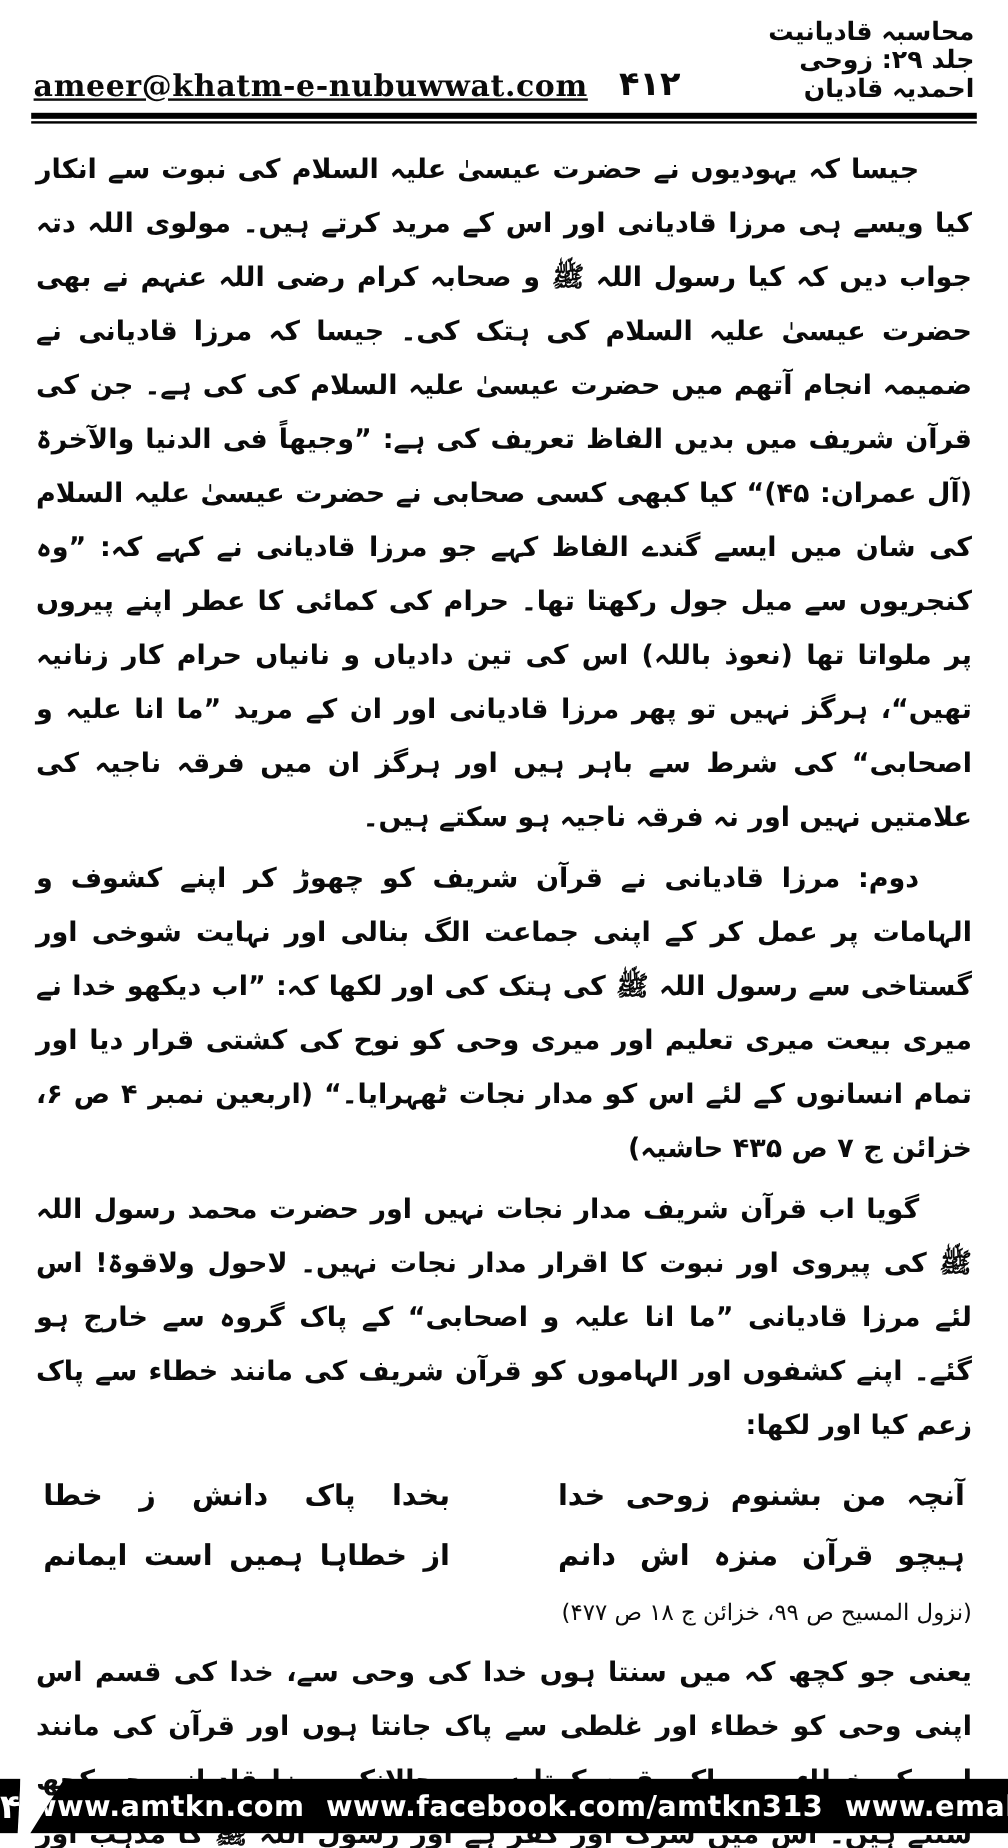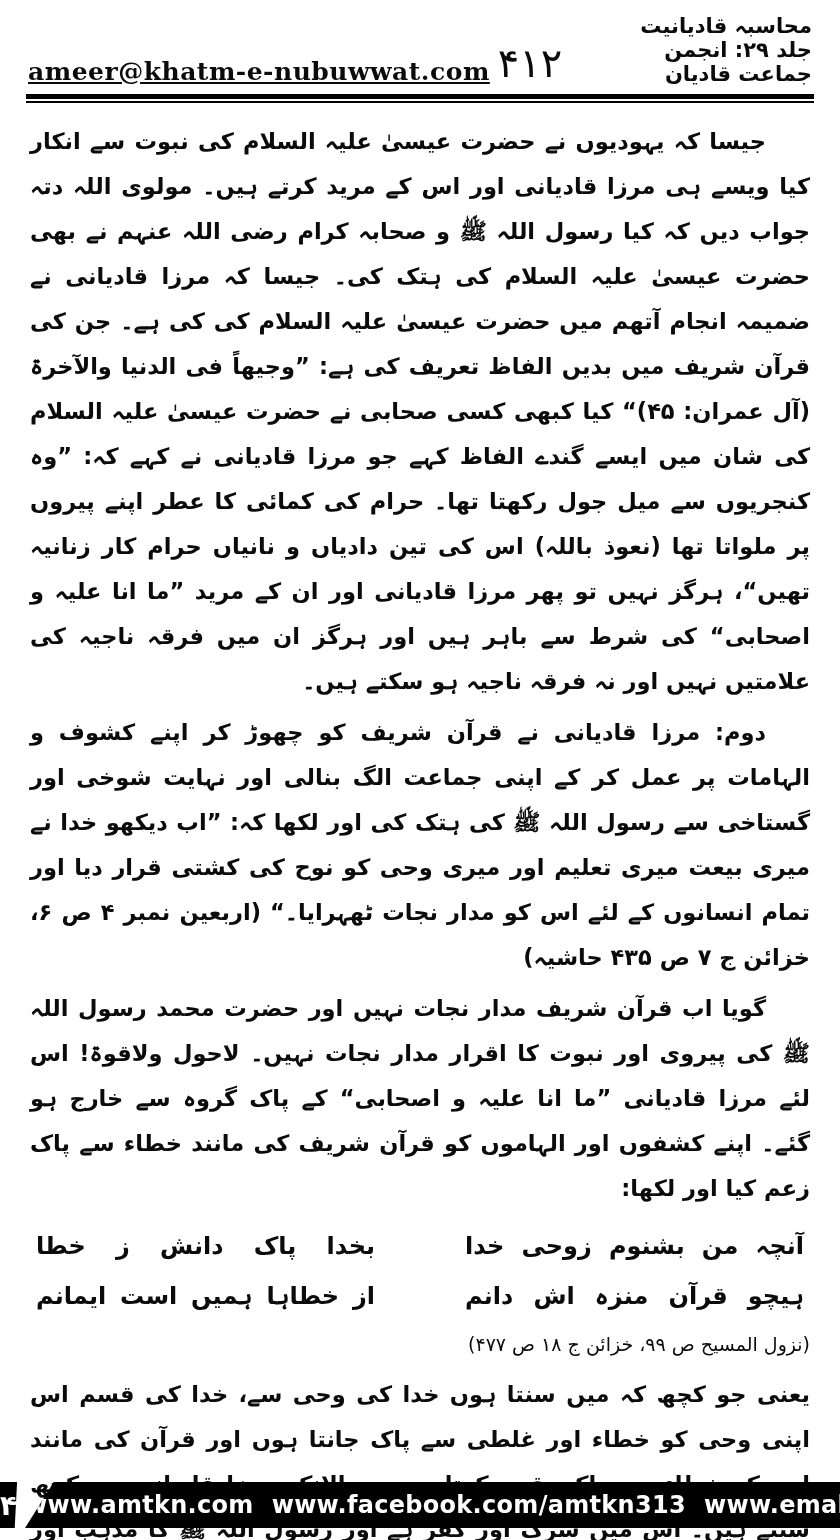--- a/index.html
+++ b/index.html
@@ -26,24 +26,24 @@
     padding: 6px 2px 8px 2px;
   }
   .header .email {
     font-weight: bold;
     font-size: 25px;
     letter-spacing: 0.5px;
     font-family: "DejaVu Serif", serif;
     text-decoration: underline;
   }
   .header .pageno {
-    font-weight: normal;
-    font-size: 40px;
+    font-weight: bold;
+    font-size: 28px;
     direction: rtl;
-    margin-left: 8px;
+    margin-left: 26px;
     margin-right: 40px;
   }
   .header .title {
     direction: rtl;
     font-weight: bold;
     font-size: 21px;
     text-align: right;
     flex: 1;
   }
   .double-rule {
@@ -123,21 +123,21 @@
   }
 </style>
 </head>
 <body>
 
 <div class="page">
 
   <div class="header">
     <span class="email">ameer@khatm-e-nubuwwat.com</span>
     <span class="pageno">۴۱۲</span>
-    <span class="title">محاسبہ قادیانیت جلد ۲۹: انجمن جماعت قادیان</span>
+    <span class="title">محاسبہ قادیانیت جلد ۲۹: زوحی احمدیہ قادیان</span>
   </div>
   <div class="double-rule"></div>
 
   <div class="content">
     <p class="para">جیسا کہ یہودیوں نے حضرت عیسیٰ علیہ السلام کی نبوت سے انکار کیا ویسے ہی مرزا قادیانی اور اس کے مرید کرتے ہیں۔ مولوی اللہ دتہ جواب دیں کہ کیا رسول اللہ ﷺ و صحابہ کرام رضی اللہ عنہم نے بھی حضرت عیسیٰ علیہ السلام کی ہتک کی۔ جیسا کہ مرزا قادیانی نے ضمیمہ انجام آتھم میں حضرت عیسیٰ علیہ السلام کی کی ہے۔ جن کی قرآن شریف میں بدیں الفاظ تعریف کی ہے: ”وجیھاً فی الدنیا والآخرۃ (آل عمران: ۴۵)“ کیا کبھی کسی صحابی نے حضرت عیسیٰ علیہ السلام کی شان میں ایسے گندے الفاظ کہے جو مرزا قادیانی نے کہے کہ: ”وہ کنجریوں سے میل جول رکھتا تھا۔ حرام کی کمائی کا عطر اپنے پیروں پر ملواتا تھا (نعوذ باللہ) اس کی تین دادیاں و نانیاں حرام کار زنانیہ تھیں“، ہرگز نہیں تو پھر مرزا قادیانی اور ان کے مرید ”ما انا علیہ و اصحابی“ کی شرط سے باہر ہیں اور ہرگز ان میں فرقہ ناجیہ کی علامتیں نہیں اور نہ فرقہ ناجیہ ہو سکتے ہیں۔</p>
     <p class="para">دوم: مرزا قادیانی نے قرآن شریف کو چھوڑ کر اپنے کشوف و الہامات پر عمل کر کے اپنی جماعت الگ بنالی اور نہایت شوخی اور گستاخی سے رسول اللہ ﷺ کی ہتک کی اور لکھا کہ: ”اب دیکھو خدا نے میری بیعت میری تعلیم اور میری وحی کو نوح کی کشتی قرار دیا اور تمام انسانوں کے لئے اس کو مدار نجات ٹھہرایا۔“ (اربعین نمبر ۴ ص ۶، خزائن ج ۷ ص ۴۳۵ حاشیہ)</p>
     <p class="para">گویا اب قرآن شریف مدار نجات نہیں اور حضرت محمد رسول اللہ ﷺ کی پیروی اور نبوت کا اقرار مدار نجات نہیں۔ لاحول ولاقوۃ! اس لئے مرزا قادیانی ”ما انا علیہ و اصحابی“ کے پاک گروہ سے خارج ہو گئے۔ اپنے کشفوں اور الہاموں کو قرآن شریف کی مانند خطاء سے پاک زعم کیا اور لکھا:</p>
 
     <div class="poetry">
       <div class="poetry-line">

